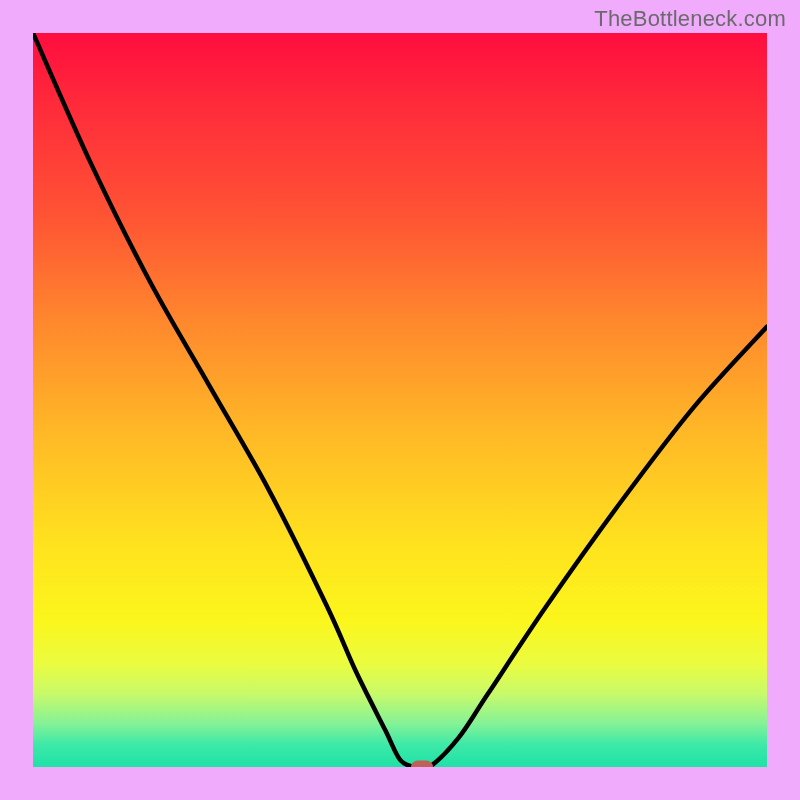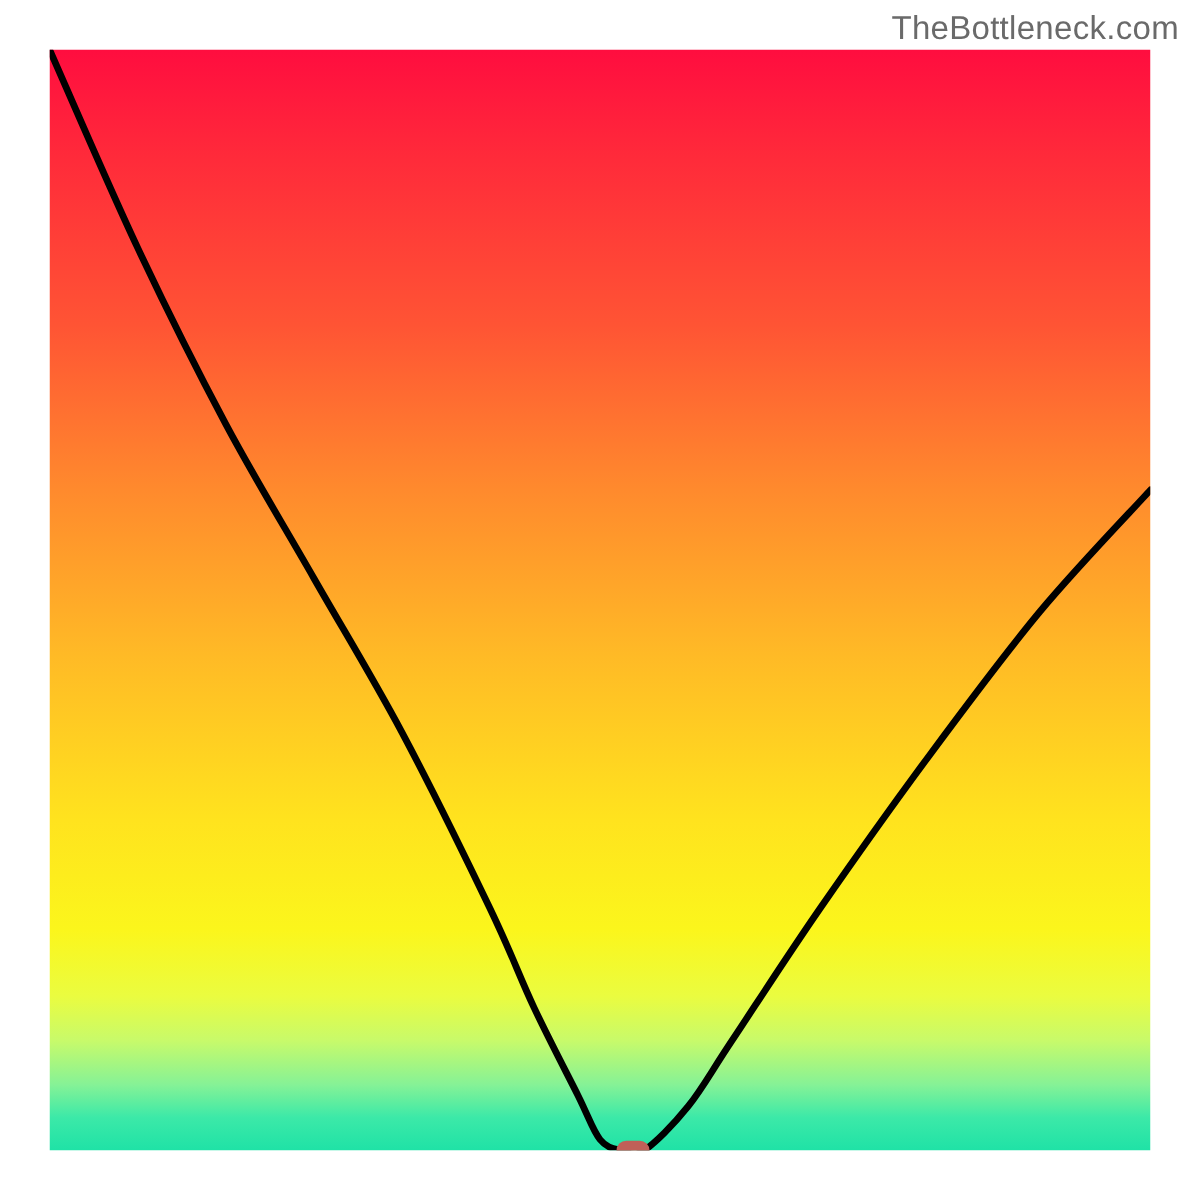--- a/index.html
+++ b/index.html
@@ -8,21 +8,21 @@
     width: 800px;
     height: 800px;
     background: #000;
     overflow: hidden;
     font-family: Arial, Helvetica, sans-serif;
   }
   .frame {
     position: relative;
     width: 800px;
     height: 800px;
-    background: #ffffff;
+    background: #f0abfc;
   }
   .watermark {
     position: absolute;
     top: 6px;
     right: 14px;
     color: #6a6a6a;
     font-size: 22px;
     font-weight: 500;
     letter-spacing: 0.2px;
     z-index: 20;

